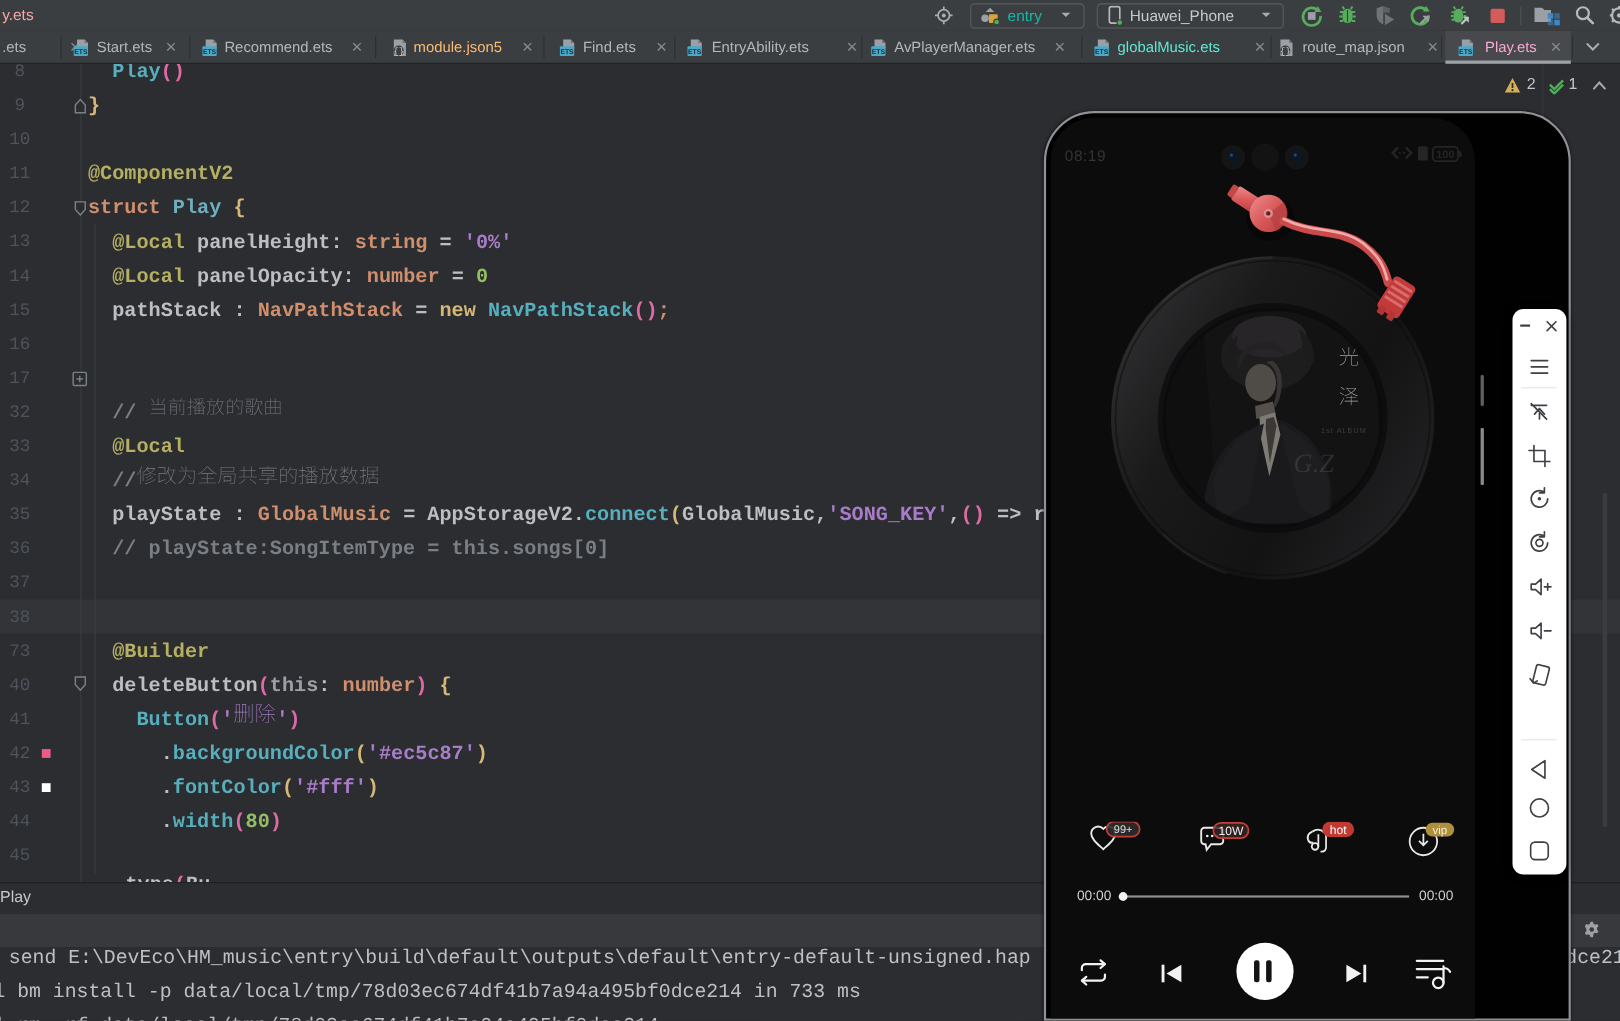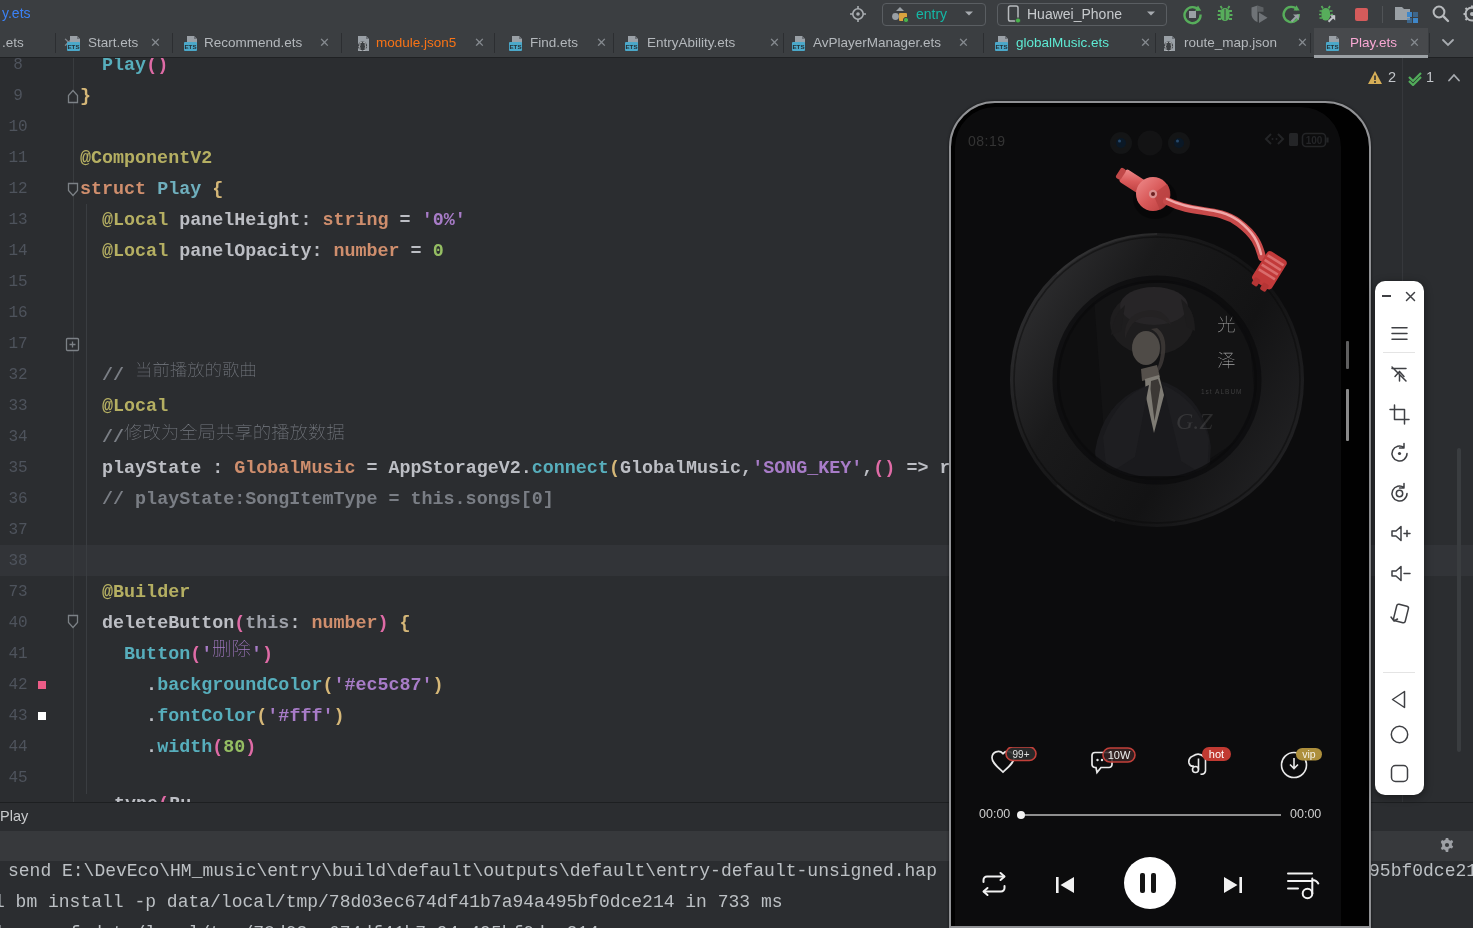--- a/index.html
+++ b/index.html
@@ -25,37 +25,38 @@
 i.txt{color:#BCBEC4} i.cmt{color:#7A7E85} i.num{color:#95BE63} i.pk{color:#DF6BA6}
 i.gd{color:#D5B778} i.gdb{color:#D5B778;font-weight:700} i.par{color:#9DA0A8}
 .fold{background:#3d4045;border:1px solid #5d6167;border-radius:3px;color:#9da0a6;padding:0 3px;margin-left:0px}
 
 #botline{left:0;top:802px;width:1473px;height:1px;background:#1d1f21}
 #bothead{left:0;top:803px;width:1473px;height:28px;background:#2b2d30}
 #botstrip{left:0;top:831px;width:1473px;height:30px;background:#37393c}
 #console{left:0;top:861px;width:1473px;height:67px;background:#2b2d30}
 .conrow{position:absolute;white-space:pre;font-family:"Liberation Mono",monospace;font-size:18px;color:#bcc0c4}
 
-#phone{left:949px;top:101px;width:422px;height:827px;border-radius:46px 46px 0 0;
+#phone{left:949px;top:101px;width:479px;height:827px;border-radius:46px 46px 0 0;
   background:#010101;border:2px solid #909194;box-shadow:0 0 3px rgba(0,0,0,.6)}
 #phone .screen{position:absolute;left:4px;top:4px;width:386px;height:819px;border-radius:40px 40px 0 0;background:#0c0c0d;overflow:hidden}
 
 #wpanel{left:1375px;top:281px;width:49px;height:514px;background:#fff;border-radius:10px;box-shadow:0 2px 8px rgba(0,0,0,.45)}
 </style></head><body>
 <div id="r">
 <div class="abs" id="editor"></div>
 <div class="abs" id="curline"></div>
 <div class="abs" id="guide"></div>
 <div class="abs" style="left:86px;top:204px;width:1px;height:590px;background:#3a3d41"></div>
 <div class="cl" style="top:49.5px">  <i class="fn">Play</i><i class="pk">()</i></div>
 <div class="cl" style="top:80.5px"><i class="gd">}</i></div>
 <div class="cl" style="top:142.5px"><i class="ann">@ComponentV2</i></div>
 <div class="cl" style="top:173.5px"><i class="kwb">struct</i> <i class="cls">Play</i> <i class="gd">{</i></div>
 <div class="cl" style="top:204.5px">  <i class="ann">@Local</i> <i class="txt">panelHeight:</i> <i class="typ">string</i> <i class="txt">=</i> <i class="str">'0%'</i></div>
 <div class="cl" style="top:235.5px">  <i class="ann">@Local</i> <i class="txt">panelOpacity:</i> <i class="typ">number</i> <i class="txt">=</i> <i class="num">0</i></div>
+<div class="cl" style="top:266.5px">  <i class="txt">pathStack : </i><i class="typ">NavPathStack</i><i class="txt"> = </i><i class="gdb">new</i> <i class="fn">NavPathStack</i><i class="pk">()</i><i class="kw">;</i></div>
 <div class="cl" style="top:359.5px">  <i class="cmt">// </i><svg style="vertical-align:-4.175999999999999px" width="121.8" height="21.4" viewBox="0 0 121.8 21.4">
         <g fill="#7A7E85" transform="translate(0,13.9) scale(0.01740,-0.01740)">
           <path transform="translate(0,0)" d="M483 831H513V452H483ZM136 770 162 782Q192 747 220.0 706.0Q248 665 270.5 625.0Q293 585 305 553L278 538Q265 571 242.5 611.5Q220 652 192.5 693.5Q165 735 136 770ZM833 790 860 775Q839 735 813.5 690.5Q788 646 761.0 603.5Q734 561 710 528L687 542Q711 575 738.0 618.5Q765 662 790.5 707.5Q816 753 833 790ZM140 470H851V-72H821V440H140ZM173 242H835V213H173ZM124 4H834V-25H124Z"></path>
           <path transform="translate(1000,0)" d="M61 663H939V633H61ZM149 360H450V330H149ZM149 193H450V164H149ZM625 515H655V104H625ZM437 523H467V-16Q467 -35 461.0 -44.5Q455 -54 438 -59Q422 -63 389.0 -64.0Q356 -65 301 -65Q299 -59 295.5 -50.0Q292 -41 288 -34Q336 -35 371.5 -35.5Q407 -36 418 -35Q429 -34 433.0 -30.0Q437 -26 437 -16ZM830 548H860V-15Q860 -37 852.5 -46.5Q845 -56 828 -61Q811 -65 774.5 -65.5Q738 -66 677 -66Q676 -60 672.5 -51.5Q669 -43 665 -36Q718 -37 757.0 -37.0Q796 -37 809 -36Q821 -35 825.5 -31.0Q830 -27 830 -16ZM233 821 258 832Q289 798 319.0 754.5Q349 711 365 681L338 669Q324 700 294.5 743.0Q265 786 233 821ZM749 837 778 824Q752 779 719.5 728.0Q687 677 658 640L633 652Q653 677 674.5 709.5Q696 742 715.5 776.0Q735 810 749 837ZM132 523H451V494H161V-66H132Z"></path>
           <path transform="translate(2000,0)" d="M868 822 891 798Q845 786 784.0 775.5Q723 765 653.5 756.5Q584 748 513.0 742.0Q442 736 376 732Q375 737 372.0 745.0Q369 753 366 758Q431 762 501.5 768.5Q572 775 640.5 783.0Q709 791 768.0 801.0Q827 811 868 822ZM347 559H943V529H347ZM626 773H656V327H626ZM626 290H656V-10H626ZM436 702 462 712Q482 681 503.0 645.5Q524 610 534 586L508 572Q497 598 476.5 634.5Q456 671 436 702ZM825 730 854 717Q832 672 804.5 622.0Q777 572 754 537L731 549Q747 573 764.5 605.0Q782 637 798.5 670.5Q815 704 825 730ZM599 547 625 534Q593 481 543.0 431.5Q493 382 436.5 341.5Q380 301 327 275Q323 280 316.5 287.5Q310 295 304 299Q358 322 413.5 361.0Q469 400 518.0 448.5Q567 497 599 547ZM684 547Q716 501 763.5 456.0Q811 411 865.0 374.5Q919 338 970 316Q965 312 959.0 304.5Q953 297 948 290Q898 314 843.0 353.0Q788 392 739.0 439.0Q690 486 658 534ZM417 298H886V-64H857V269H446V-70H417ZM432 156H869V127H432ZM432 10H866V-19H432ZM35 296Q91 318 171.0 350.0Q251 382 335 416L341 386Q262 354 185.0 322.0Q108 290 46 266ZM47 617H348V587H47ZM192 830H222V-23Q222 -43 215.0 -52.0Q208 -61 194 -65Q181 -69 154.5 -70.0Q128 -71 81 -70Q80 -65 76.5 -57.0Q73 -49 69 -42Q107 -43 136.0 -43.0Q165 -43 174 -42Q183 -42 187.5 -38.0Q192 -34 192 -23Z"></path>
           <path transform="translate(3000,0)" d="M221 818 245 830Q263 798 280.5 760.5Q298 723 307 697L280 682Q272 710 255.0 748.5Q238 787 221 818ZM49 659H495V629H49ZM204 462H421V432H204ZM407 462H437Q437 462 437.0 458.0Q437 454 437.0 449.0Q437 444 436 440Q433 313 430.0 227.0Q427 141 422.5 87.5Q418 34 411.5 5.5Q405 -23 395 -35Q385 -47 373.5 -52.0Q362 -57 343 -57Q326 -58 295.5 -57.0Q265 -56 233 -54Q232 -47 230.5 -38.5Q229 -30 225 -23Q263 -27 294.5 -27.5Q326 -28 337 -28Q349 -28 356.5 -26.0Q364 -24 369 -16Q377 -7 382.5 21.0Q388 49 392.5 103.5Q397 158 400.5 244.0Q404 330 407 454ZM598 639H952V610H598ZM633 831 664 825Q644 737 618.0 653.0Q592 569 559.5 496.5Q527 424 488 368Q485 371 480.0 373.5Q475 376 470.0 379.5Q465 383 461 385Q501 440 533.0 511.5Q565 583 590.5 664.5Q616 746 633 831ZM853 631 883 626Q854 450 802.5 318.0Q751 186 665.5 90.5Q580 -5 450 -72Q448 -68 444.5 -63.5Q441 -59 437.0 -54.5Q433 -50 429 -47Q558 15 642.0 108.0Q726 201 776.0 331.0Q826 461 853 631ZM598 600Q623 450 669.0 321.0Q715 192 786.5 97.0Q858 2 959 -47Q956 -50 951.5 -54.0Q947 -58 943.0 -62.5Q939 -67 936 -71Q834 -18 762.0 79.5Q690 177 644.0 308.5Q598 440 572 595ZM187 649H217V408Q217 324 206.5 240.5Q196 157 162.0 78.0Q128 -1 58 -73Q54 -68 47.5 -63.0Q41 -58 35 -54Q104 14 136.0 91.5Q168 169 177.5 250.0Q187 331 187 408Z"></path>
           <path transform="translate(4000,0)" d="M119 671H420V37H119V67H390V642H119ZM100 671H130V-48H100ZM114 382H410V353H114ZM264 834 295 824Q282 782 265.0 735.5Q248 689 233 657L208 666Q218 689 228.5 718.5Q239 748 248.5 779.0Q258 810 264 834ZM573 670H895V640H573ZM883 670H913Q913 670 913.0 665.5Q913 661 913.0 655.5Q913 650 913 647Q906 472 899.5 352.0Q893 232 884.5 156.5Q876 81 865.5 40.5Q855 0 840 -17Q827 -32 813.0 -37.5Q799 -43 776 -44Q754 -45 715.0 -43.5Q676 -42 635 -39Q634 -31 632.0 -23.0Q630 -15 625 -10Q675 -14 715.5 -15.0Q756 -16 772 -16Q787 -16 797.0 -13.5Q807 -11 814 -1Q827 13 837.0 53.5Q847 94 855.0 170.0Q863 246 870.0 366.5Q877 487 883 661ZM611 839 640 833Q623 758 599.5 687.5Q576 617 547.0 555.5Q518 494 483 446Q481 448 476.0 451.0Q471 454 466.0 457.0Q461 460 457 462Q492 509 521.0 569.0Q550 629 572.5 698.0Q595 767 611 839ZM568 439 591 453Q623 417 656.0 374.5Q689 332 716.5 292.5Q744 253 761 223L735 205Q719 236 691.5 276.5Q664 317 631.5 360.0Q599 403 568 439Z"></path>
           <path transform="translate(5000,0)" d="M62 769H543V740H62ZM52 377H547V348H52ZM428 354H458V-27Q458 -45 452.5 -53.5Q447 -62 433 -65Q420 -69 392.0 -70.0Q364 -71 317 -71Q316 -66 312.5 -58.0Q309 -50 305 -43Q346 -44 374.5 -44.0Q403 -44 413 -43Q423 -43 425.5 -39.5Q428 -36 428 -28ZM130 263H339V63H130V92H310V233H130ZM114 263H143V11H114ZM423 765H452V368H423ZM621 655H917V625H621ZM652 831 683 826Q669 747 649.0 673.0Q629 599 602.0 535.5Q575 472 541 423Q538 425 533.0 427.5Q528 430 523.0 433.0Q518 436 513 438Q548 486 574.0 548.5Q600 611 619.5 683.0Q639 755 652 831ZM906 655H913L918 657L939 649Q931 610 921.0 566.5Q911 523 899.5 484.0Q888 445 875 416L848 424Q860 452 870.5 489.5Q881 527 890.5 568.0Q900 609 906 645ZM747 413Q763 302 789.5 219.0Q816 136 859.0 71.5Q902 7 967 -50Q961 -54 954.5 -61.0Q948 -68 944 -75Q877 -15 833.0 53.0Q789 121 762.5 207.5Q736 294 719 408ZM720 552H751V491Q751 429 745.0 358.0Q739 287 717.0 212.5Q695 138 649.5 64.5Q604 -9 526 -76Q524 -72 519.5 -68.5Q515 -65 510.0 -61.5Q505 -58 501 -56Q578 10 622.5 81.5Q667 153 688.0 224.5Q709 296 714.5 364.0Q720 432 720 490ZM157 630V497H317V630ZM128 660H346V468H128Z"></path>
           <path transform="translate(6000,0)" d="M129 28H879V-2H129ZM128 332H878V303H128ZM111 628H893V-66H864V599H140V-73H111ZM358 819H387V12H358ZM604 819H633V12H604Z"></path>
         </g>
@@ -130,21 +131,21 @@
     </svg>
 <svg class="abs" style="left:66px;top:614px" width="14" height="15" viewBox="0 0 14 15">
       <path d="M2.5 1.5v7L7 13.5l4.5-5v-7z" fill="#2b2d30" stroke="#7c8186" stroke-width="1.3"></path>
     </svg>
 <div class="abs" style="left:103px;top:796px;width:120px;height:6px;overflow:hidden">
       <div class="cl" style="left:0;top:-7px;position:absolute"><i class="txt">.type</i><i class="pk">(</i><i class="txt">Bu</i></div>
     </div>
 <div class="abs" style="left:1457px;top:448px;width:4px;height:304px;background:#3a3d40;border-radius:2px"></div>
 <div class="abs" id="topbar"></div>
 <div class="abs" id="tabrow"></div>
-<div class="abs" style="left:2px;top:5px;font-size:14px;color:#3b82f6">y.ets</div>
+<div class="abs" style="left:2px;top:5px;font-size:14px;color:#fca5a5">y.ets</div>
 <div class="abs" style="left:1314px;top:28px;width:114px;height:29px;background:#47494c"></div>
 <div class="abs" style="left:1314px;top:55px;width:114px;height:3px;background:#9ca1a5"></div>
 <div class="tabsep" style="left:55px"></div>
 <div class="tabsep" style="left:172px"></div>
 <div class="tabsep" style="left:341px"></div>
 <div class="tabsep" style="left:494px"></div>
 <div class="tabsep" style="left:613px"></div>
 <div class="tabsep" style="left:783px"></div>
 <div class="tabsep" style="left:983px"></div>
 <div class="tabsep" style="left:1155px"></div>
@@ -167,21 +168,21 @@
       <text x="7.5" y="13.8" font-family="Liberation Sans" font-size="6.2" font-weight="bold" fill="#243036" text-anchor="middle">ETS</text>
     </svg>
 <div class="tabtxt" style="left:204px;color:#b4b8bc">Recommend.ets</div>
 <div class="tabx" style="left:319px">✕</div>
 <svg class="abs" style="left:355px;top:35px" width="16" height="17" viewBox="0 0 16 17">
       <path d="M3 1h8l3 3v12H3z" fill="#9aa0a6"></path>
       <path d="M11 1l3 3h-3z" fill="#6d7278"></path>
       <circle cx="7.5" cy="11" r="4.6" fill="#3c3f42"></circle>
       <text x="7.5" y="14" font-family="Liberation Mono" font-size="8.5" fill="#c8cbce" text-anchor="middle">{}</text>
     </svg>
-<div class="tabtxt" style="left:376px;color:#f97316">module.json5</div>
+<div class="tabtxt" style="left:376px;color:#fdba74">module.json5</div>
 <div class="tabx" style="left:474px">✕</div>
 <svg class="abs" style="left:508px;top:35px" width="16" height="17" viewBox="0 0 16 17">
       <path d="M4 1h7l3 3v5H4z" fill="#9aa0a6"></path>
       <path d="M11 1l3 3h-3z" fill="#6d7278"></path>
       <rect x="1" y="7" width="13" height="9" rx="1" fill="#4BA8C9"></rect>
       <text x="7.5" y="13.8" font-family="Liberation Sans" font-size="6.2" font-weight="bold" fill="#243036" text-anchor="middle">ETS</text>
     </svg>
 <div class="tabtxt" style="left:530px;color:#b4b8bc">Find.ets</div>
 <div class="tabx" style="left:596px">✕</div>
 <svg class="abs" style="left:624px;top:35px" width="16" height="17" viewBox="0 0 16 17">

